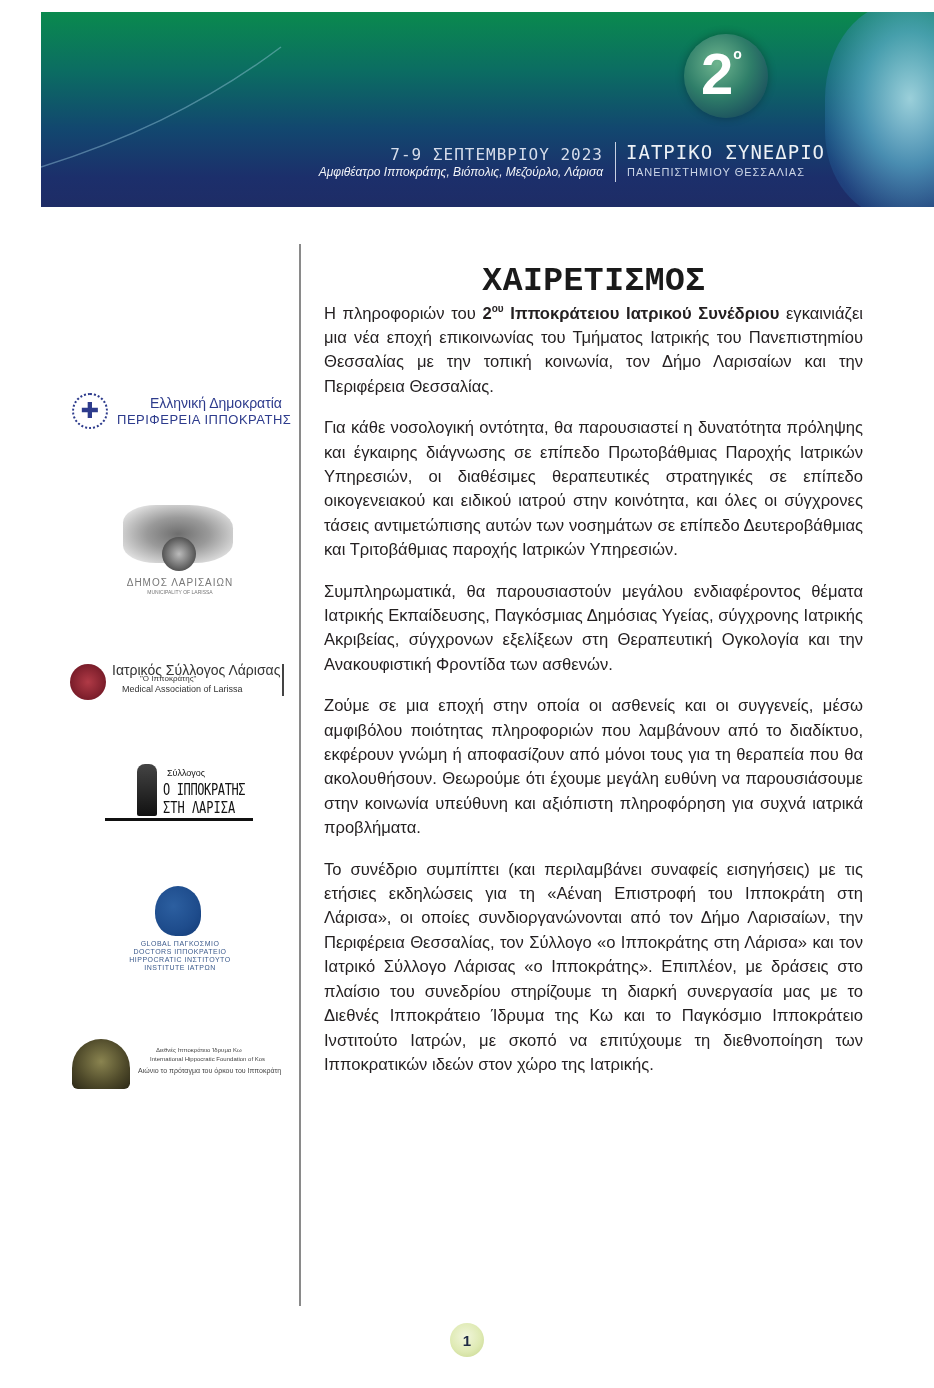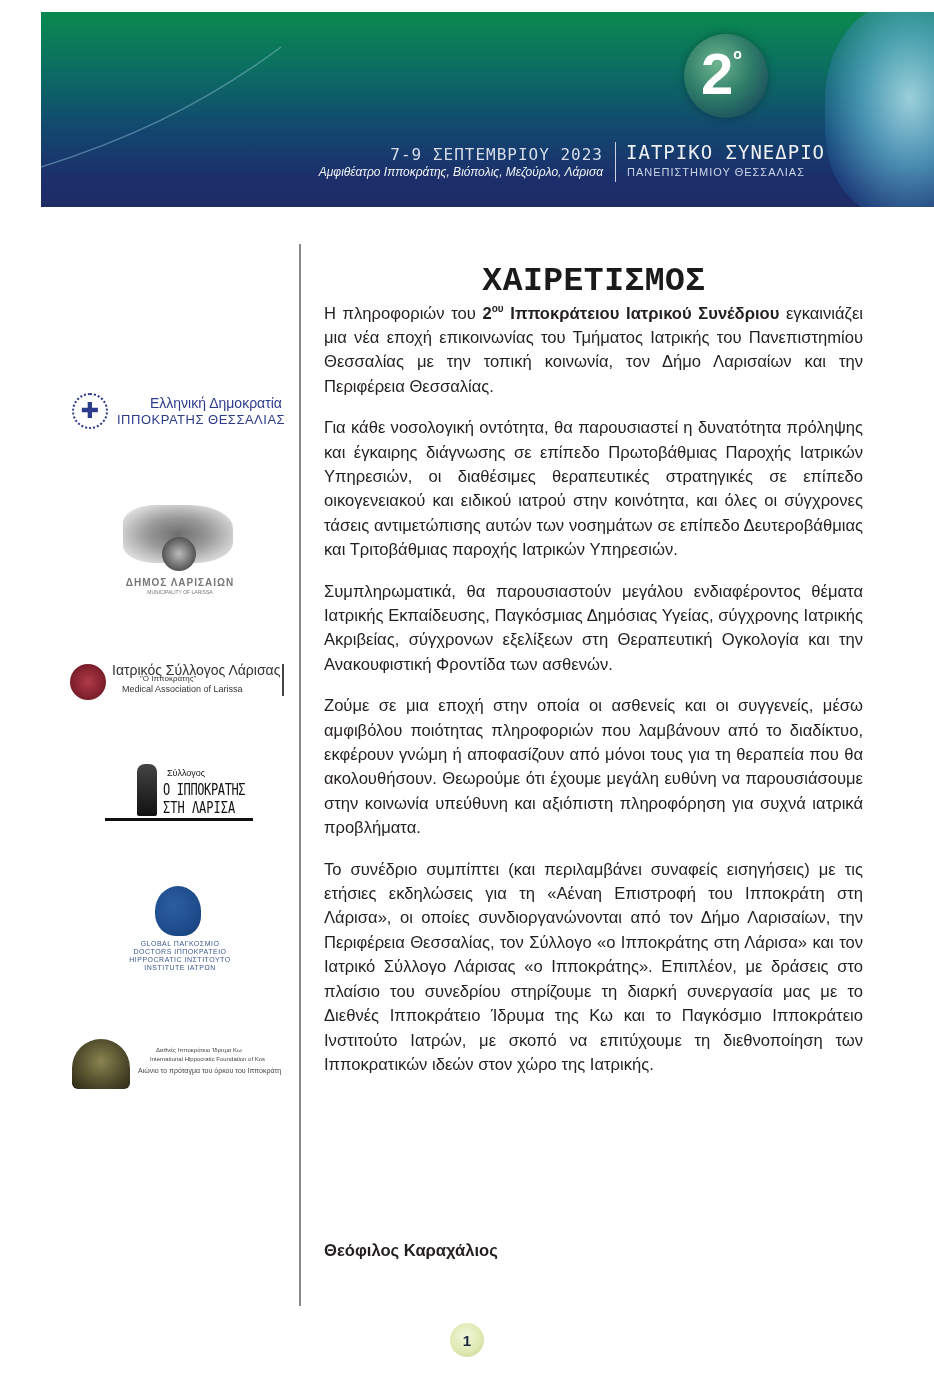--- a/index.html
+++ b/index.html
@@ -63,21 +63,21 @@
   .logo-larissa { left: 115px; top: 497px; width: 130px; height: 100px; }
   .logo-larissa .art {
     position: absolute; left: 8px; top: 8px; width: 110px; height: 58px;
     background: radial-gradient(ellipse at 50% 50%, #555 0%, #888 40%, #ccc 75%, #fff 100%);
     border-radius: 30% 40% 35% 30%; opacity: 0.85;
   }
   .logo-larissa .coin {
     position: absolute; left: 47px; top: 40px; width: 34px; height: 34px; border-radius: 50%;
     background: radial-gradient(circle, #bbb 0%, #555 70%, #222 100%);
   }
-  .logo-larissa .t1 { position: absolute; left: 0; width: 130px; top: 80px; font-size: 10px; text-align: center; color: #777; letter-spacing: 1px; font-weight: bold; }
+  .logo-larissa .t1 { position: absolute; left: 0; width: 130px; top: 80px; font-size: 10px; text-align: center; color: #777; letter-spacing: 1px; }
   .logo-larissa .t2 { position: absolute; left: 0; width: 130px; top: 92px; font-size: 5px; text-align: center; color: #777; }
 
   .logo-medical { left: 70px; top: 660px; width: 222px; height: 40px; }
   .logo-medical .seal {
     position: absolute; left: 0; top: 4px; width: 36px; height: 36px; border-radius: 50%;
     background: radial-gradient(circle, #b03a46 0%, #7a1d2a 70%, #4b0f18 100%);
   }
   .logo-medical .m1 { position: absolute; left: 42px; top: 2px; font-size: 14px; color: #333; white-space: nowrap; }
   .logo-medical .m2 { position: absolute; left: 70px; top: 14px; font-size: 8px; color: #333; white-space: nowrap; }
   .logo-medical .m3 { position: absolute; left: 52px; top: 24px; font-size: 9px; color: #333; white-space: nowrap; }
@@ -142,21 +142,21 @@
   <div class="conf">ΙΑΤΡΙΚΟ ΣΥΝΕΔΡΙΟ</div>
   <div class="univ">ΠΑΝΕΠΙΣΤΗΜΙΟΥ ΘΕΣΣΑΛΙΑΣ</div>
   <div class="dates">7-9 ΣΕΠΤΕΜΒΡΙΟΥ 2023</div>
   <div class="venue">Αμφιθέατρο Ιπποκράτης, Βιόπολις, Μεζούρλο, Λάρισα</div>
 </header>
 
 <aside>
   <div class="logo logo-region">
     <div class="emblem">✚</div>
     <div class="l1">Ελληνική Δημοκρατία</div>
-    <div class="l2">ΙΠΠΟΚΡΑΤΗΣ ΘΕΣΣΑΛΙΑΣ</div>
+    <div class="l2">ΠΕΡΙΦΕΡΕΙΑ ΙΠΠΟΚΡΑΤΗΣ</div>
   </div>
 
   <div class="logo logo-larissa">
     <div class="art"></div>
     <div class="coin"></div>
     <div class="t1">ΔΗΜΟΣ ΛΑΡΙΣΑΙΩΝ</div>
     <div class="t2">MUNICIPALITY OF LARISSA</div>
   </div>
 
   <div class="logo logo-medical">
@@ -197,16 +197,15 @@
 
 <article class="body">
   <p><span>Η πληροφοριών του </span><strong><span>2</span><sup>ου</sup><span> Ιπποκράτειου Ιατρικού Συνέδριου</span></strong><span> εγκαινιάζει μια νέα εποχή επικοινωνίας του Τμήματος Ιατρικής του Πανεπιστη­mίου Θεσσαλίας με την τοπική κοινωνία, τον Δήμο Λαρισαίων και την Περιφέρεια Θεσσαλίας.</span></p>
   <p>Για κάθε νοσολογική οντότητα, θα παρουσιαστεί η δυνατότητα πρό­ληψης και έγκαιρης διάγνωσης σε επίπεδο Πρωτοβάθμιας Παροχής Ιατρικών Υπηρεσιών, οι διαθέσιμες θεραπευτικές στρατηγικές σε επίπεδο οικογενειακού και ειδικού ιατρού στην κοινότητα, και όλες οι σύγχρονες τάσεις αντιμετώπισης αυτών των νοσημάτων σε επί­πεδο Δευτεροβάθμιας και Τριτοβάθμιας παροχής Ιατρικών Υπηρε­σιών.</p>
   <p>Συμπληρωματικά, θα παρουσιαστούν μεγάλου ενδιαφέροντος θέ­ματα Ιατρικής Εκπαίδευσης, Παγκόσμιας Δημόσιας Υγείας, σύγχρο­νης Ιατρικής Ακριβείας, σύγχρονων εξελίξεων στη Θεραπευτική Ογ­κολογία και την Ανακουφιστική Φροντίδα των ασθενών.</p>
   <p>Ζούμε σε μια εποχή στην οποία οι ασθενείς και οι συγγενείς, μέσω αμφιβόλου ποιότητας πληροφοριών που λαμβάνουν από το διαδί­κτυο, εκφέρουν γνώμη ή αποφασίζουν από μόνοι τους για τη θερα­πεία που θα ακολουθήσουν. Θεωρούμε ότι έχουμε μεγάλη ευθύνη να παρουσιάσουμε στην κοινωνία υπεύθυνη και αξιόπιστη πληρο­φόρηση για συχνά ιατρικά προβλήματα.</p>
   <p>Το συνέδριο συμπίπτει (και περιλαμβάνει συναφείς εισηγήσεις) με τις ετήσιες εκδηλώσεις για τη «Αέναη Επιστροφή του Ιπποκράτη στη Λάρισα», οι οποίες συνδιοργανώνονται από τον Δήμο Λαρισαίων, την Περιφέρεια Θεσσαλίας, τον Σύλλογο «ο Ιπποκράτης στη Λά­ρισα» και τον Ιατρικό Σύλλογο Λάρισας «ο Ιπποκράτης». Επιπλέον, με δράσεις στο πλαίσιο του συνεδρίου στηρίζουμε τη διαρκή συ­νεργασία μας με το Διεθνές Ιπποκράτειο Ίδρυμα της Κω και το Παγ­κόσμιο Ιπποκράτειο Ινστιτούτο Ιατρών, με σκοπό να επιτύχουμε τη διεθνοποίηση των Ιπποκρατικών ιδεών στον χώρο της Ιατρικής.</p>
 </article>
 
 <div class="sig">
-  <div class="name">Θεόφιλος Καραχάλιος</div>
 </div>
 
 <div class="page-num">1</div>
 
 </body></html>

